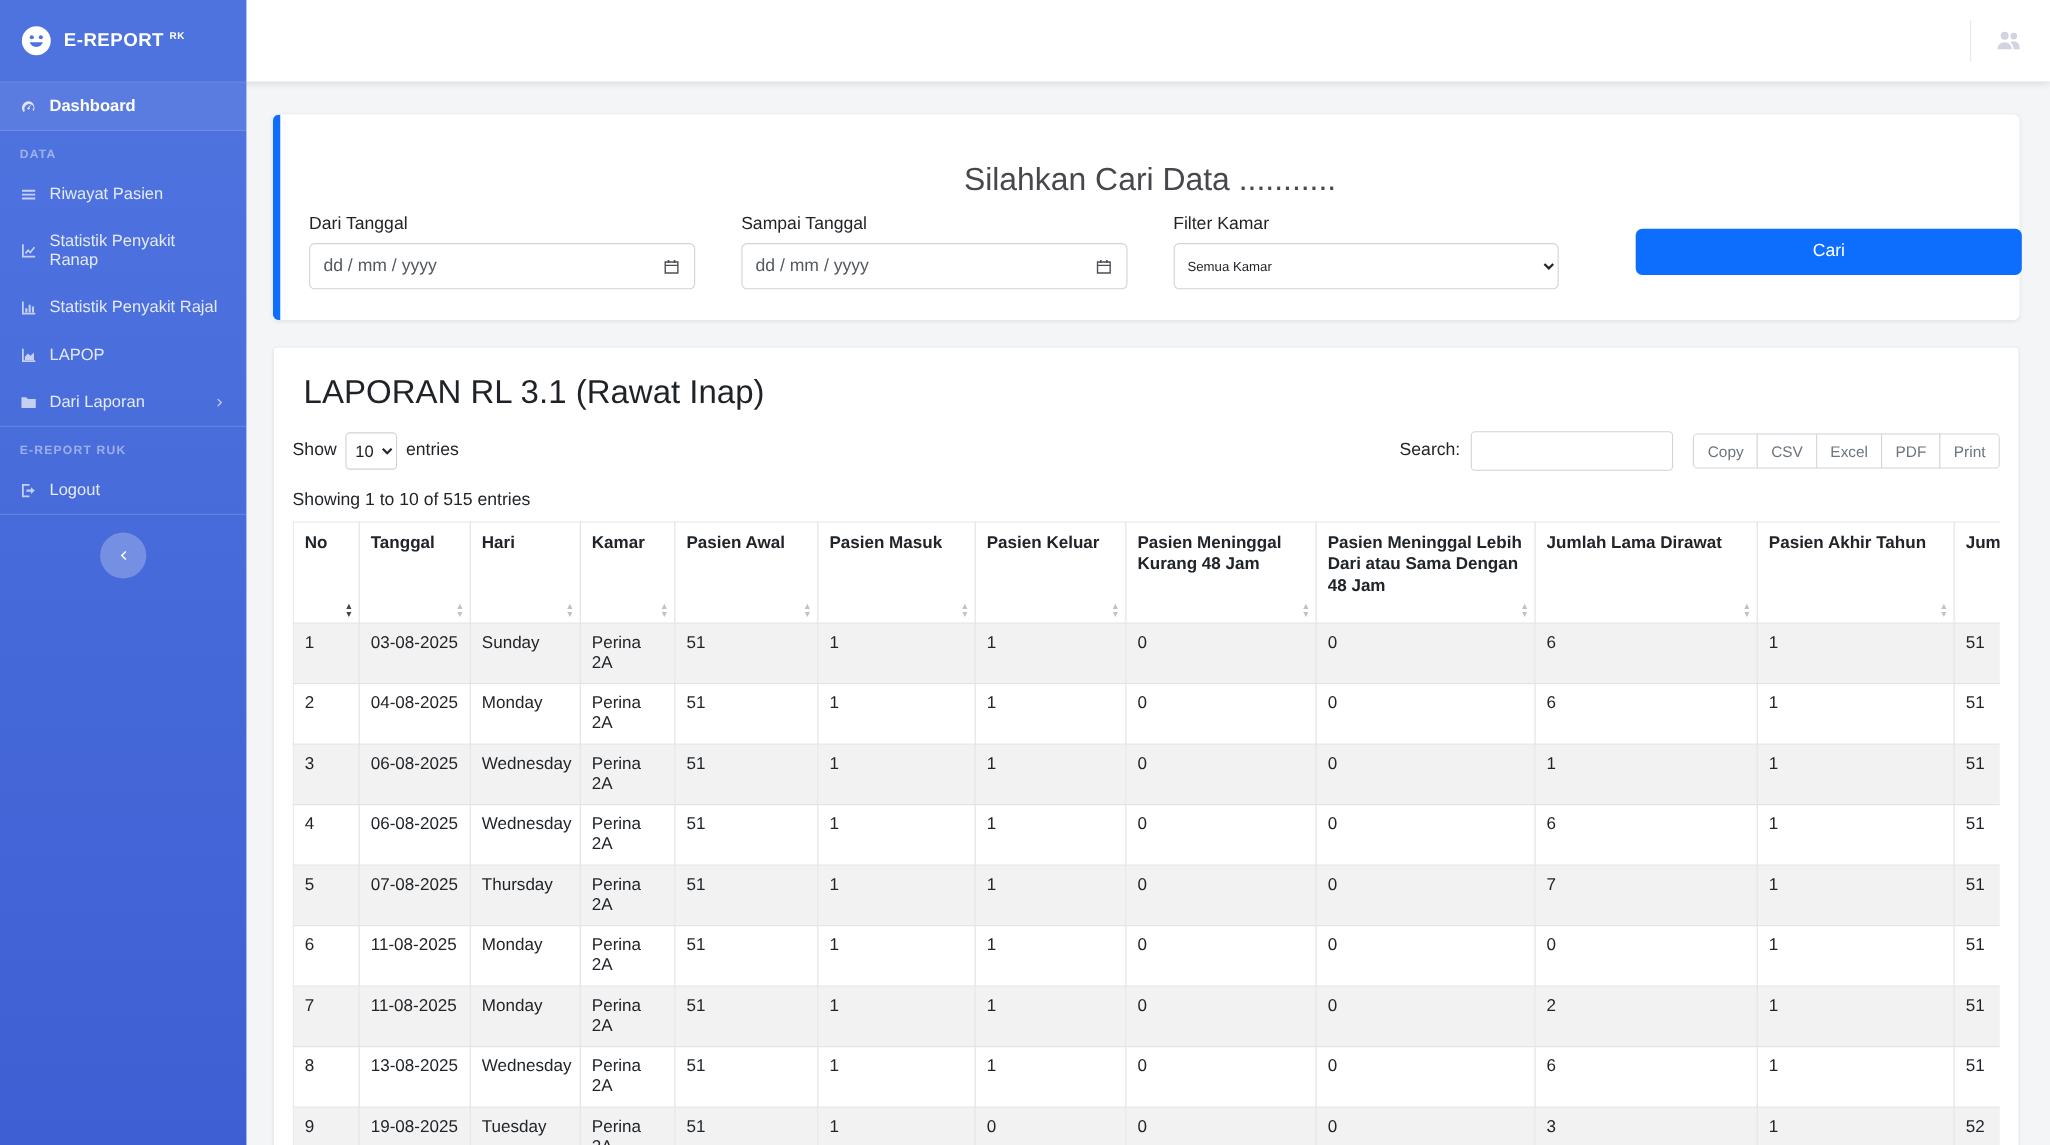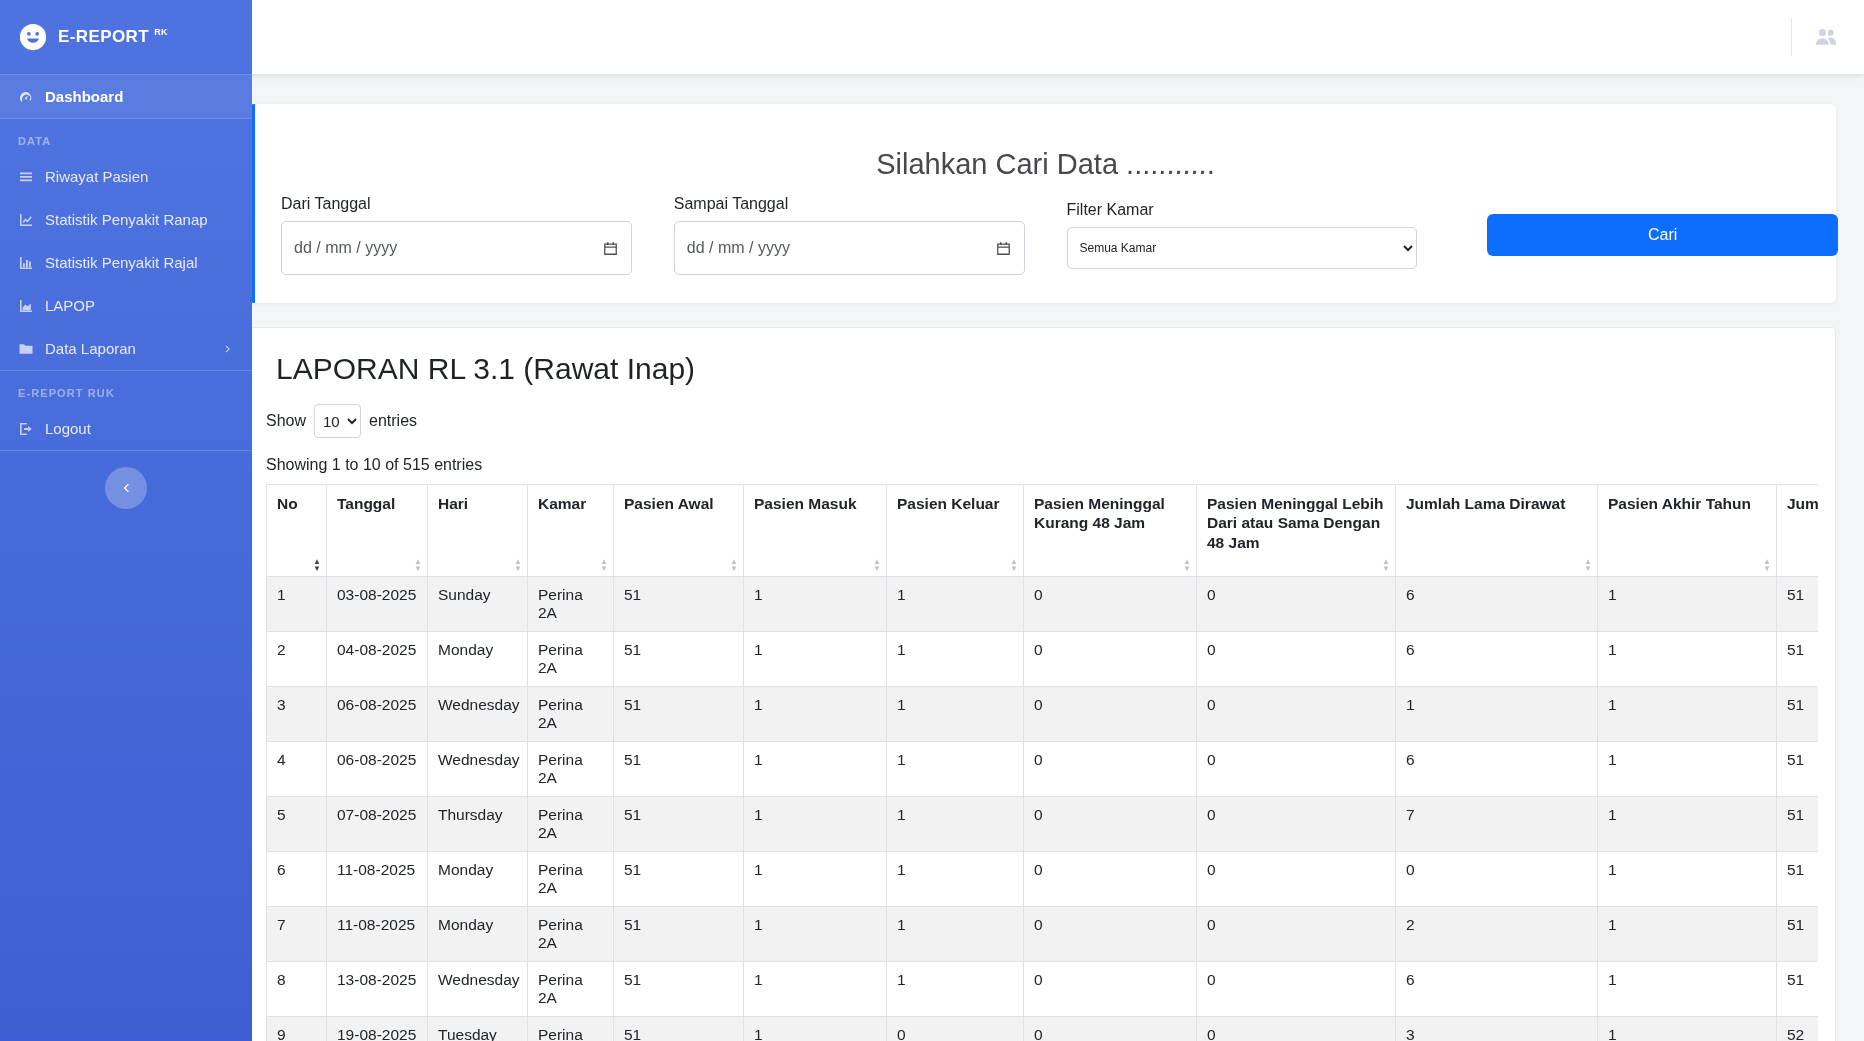--- a/index.html
+++ b/index.html
@@ -3,21 +3,21 @@
 <meta charset="utf-8">
 <style>
   * { box-sizing: border-box; }
   html, body { margin:0; padding:0; }
   body {
     width:1864px; height:1041px; overflow:hidden;
     font-family:"Liberation Sans", sans-serif;
     background:#f4f5f7; color:#212529;
   }
   
-  .sidebar { position:fixed; left:0; top:0; bottom:0; width:252px;
+  .sidebar { position:fixed; left:0; top:0; bottom:0; width:224px;
     background:linear-gradient(180deg,#4e73df 10%,#3e5fd3 100%); color:#fff; z-index:10; }
   .brand { height:74px; display:flex; align-items:center; gap:10px; padding:0 18px; cursor:pointer; }
   .brand-logo { width:30px; height:30px; flex:0 0 auto; }
   .brand-text { font-weight:bold; font-size:17px; letter-spacing:.4px; }
   .brand-text sup { font-size:9px; }
   .sidebar hr { border:0; border-top:1px solid rgba(255,255,255,.18); margin:0; }
   .nav-item { display:flex; align-items:center; gap:11px; padding:13px 18px; font-size:15px;
     color:rgba(255,255,255,.85); cursor:pointer; }
   .nav-item svg { width:16px; height:16px; opacity:.8; flex:0 0 auto; }
   .nav-item.active { color:#fff; font-weight:bold; background:rgba(255,255,255,.07); }
@@ -35,21 +35,21 @@
   .topbar-user { display:flex; align-items:center; padding-left:22px; border-left:1px solid #e3e6f0; height:38px; cursor:pointer; }
   .topbar-user svg { width:24px; height:24px; color:#d1d3e2; }
   .content { flex:1 1 auto; padding:30px 28px 0; overflow:hidden; }
   
   .search-card { background:#fff; border-left:7px solid #0d6efd; border-radius:6px;
     box-shadow:0 1px 4px rgba(0,0,0,.07); padding:44px 26px 28px; }
   .search-title { text-align:center; font-size:29px; font-weight:400; color:#47484d; margin:0 0 14px; }
   .search-form { display:flex; gap:42px; align-items:center; }
   .form-col { flex:1 1 0; }
   .form-label { display:block; font-size:16px; margin-bottom:8px; color:#1f2227; }
-  .fake-input { height:54px; border:1px solid #ced4da; border-radius:5px; background:#fff;
+  .fake-input { height:42px; border:1px solid #ced4da; border-radius:5px; background:#fff;
     display:flex; align-items:center; justify-content:space-between; padding:0 12px;
     font-size:16px; color:#555a60; cursor:text; }
   .fake-input svg { width:17px; height:17px; color:#4b4f55; }
   .kamar-select { width:100%; height:42px; border:1px solid #ced4da; border-radius:5px; background:#fff;
     font-size:12px; color:#212529; padding:0 8px; font-family:inherit; }
   .cari-btn { width:100%; height:42px; background:#0d6efd; color:#fff; border:none; border-radius:6px;
     font-size:16px; font-family:inherit; cursor:pointer;margin-left:28px; }
   
   .report-card { margin-top:24px; background:#fff; border:1px solid #e7e9f0; border-radius:4px;
     box-shadow:0 1px 2px rgba(0,0,0,.04); padding:16px 17px 22px; }
@@ -129,21 +129,21 @@
     <svg viewBox="0 0 16 16">
       <path fill="currentColor" d="M2 2h1.6v10.4H14V14H2z"></path>
       <path fill="currentColor" d="M4.6 12.2V9.4l2.8-3 2.3 1.9 3.2-2.9v6.8z"></path>
     </svg>
     <span>LAPOP</span>
   </div>
   <div class="nav-item">
     <svg viewBox="0 0 16 16">
       <path fill="currentColor" d="M1.5 3.2h4.3l1.6 1.6h7.1v8H1.5z"></path>
     </svg>
-    <span>Data Laporan</span>
+    <span>Dari Laporan</span>
     <svg class="nav-chevron" viewBox="0 0 16 16">
       <path fill="currentColor" d="m5.8 3.2 4.8 4.8-4.8 4.8-1.1-1.1 3.7-3.7-3.7-3.7z"></path>
     </svg>
   </div>
   <hr>
   <div class="nav-heading">E-REPORT RUK</div>
   <div class="nav-item">
     <svg viewBox="0 0 16 16">
       <path fill="currentColor" d="M8.8 2v1.6H3.6v8.8h5.2V14H2V2z"></path>
       <path fill="currentColor" d="M10.1 4.9 13.7 8l-3.6 3.1V9H6V7h4.1z"></path>
@@ -208,20 +208,31 @@
 
     <section class="report-card">
       <h1 class="report-title">LAPORAN RL 3.1 (Rawat Inap)</h1>
       <div class="table-controls">
         <div class="length-group">
           <span>Show</span>
           <select class="length-select">
             <option>10</option>
           </select>
           <span>entries</span>
+        </div>
+        <div class="search-group">
+          <label>Search:</label>
+          <input class="table-search-input" type="text" style="">
+          <div class="export-group">
+              <button class="export-btn">Copy</button>
+              <button class="export-btn">CSV</button>
+              <button class="export-btn">Excel</button>
+              <button class="export-btn">PDF</button>
+              <button class="export-btn">Print</button>
+            </div>
         </div>
       </div>
       <div class="table-info">Showing 1 to 10 of 515 entries</div>
       <div class="table-clip">
         <table class="report-table">
           <colgroup>
               <col style="width: 60px;">
               <col style="width: 101px;">
               <col style="width: 100px;">
               <col style="width: 86px;">

